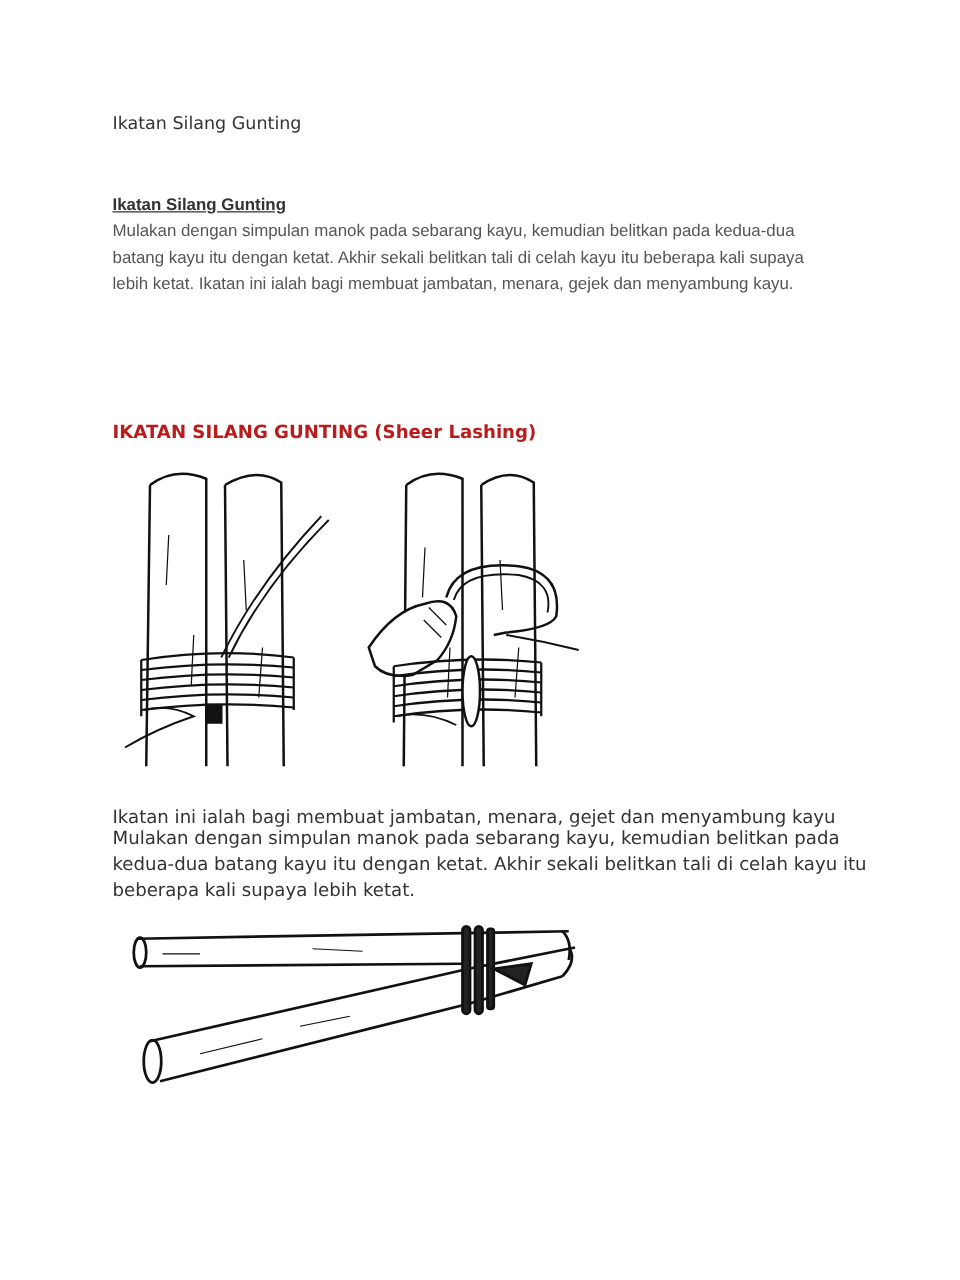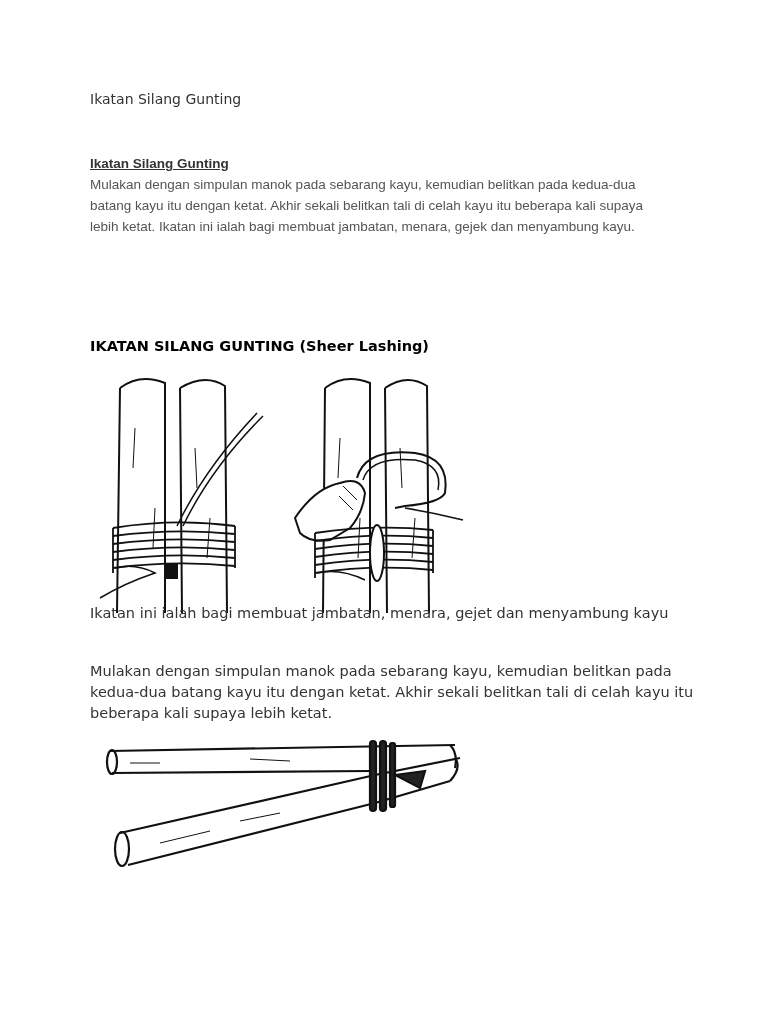--- a/index.html
+++ b/index.html
@@ -1,23 +1,23 @@
 <!DOCTYPE html>
 <html><head>
 <meta charset="utf-8">
 <style>
   html, body { margin: 0; padding: 0; background: #ffffff; }
   body { width: 768px; height: 1024px; position: relative; overflow: hidden; font-family: "DejaVu Sans", sans-serif; color: #222; }
   .abs { position: absolute; }
   .doc-title { left: 90px; top: 91px; font-size: 14px; color: #333; }
   .sec-heading { left: 90px; top: 156px; font-family: "Liberation Sans", sans-serif; font-size: 13.5px; font-weight: bold; text-decoration: underline; color: #333; }
   .para1 { left: 90px; top: 174px; width: 580px; font-family: "Liberation Sans", sans-serif; font-size: 13.5px; line-height: 21px; color: #555; }
-  .caps-heading { left: 90px; top: 338px; font-size: 14.5px; font-weight: bold; color: #000000; }
+  .caps-heading { left: 90px; top: 338px; font-size: 14.5px; font-weight: bold; color: #b91c1c; }
   .ill1 { left: 95px; top: 368px; width: 380px; height: 250px; }
-  .para2 { left: 90px; top: 605px; font-size: 14.5px; color: #333; }
+  .para2 { left: 90px; top: 646px; font-size: 14.5px; color: #333; }
   .para3 { left: 90px; top: 661px; width: 620px; font-size: 14.5px; line-height: 21px; color: #333; }
   .ill2 { left: 100px; top: 733px; width: 370px; height: 145px; }
 </style>
 </head>
 <body>
 
 <div class="abs doc-title">Ikatan Silang Gunting</div>
 
 <div class="abs sec-heading">Ikatan Silang Gunting</div>
 <div class="abs para1">Mulakan dengan simpulan manok pada sebarang kayu, kemudian belitkan pada kedua-dua batang kayu itu dengan ketat. Akhir sekali belitkan tali di celah kayu itu beberapa kali supaya lebih ketat. Ikatan ini ialah bagi membuat jambatan, menara, gejek dan menyambung kayu.</div>

